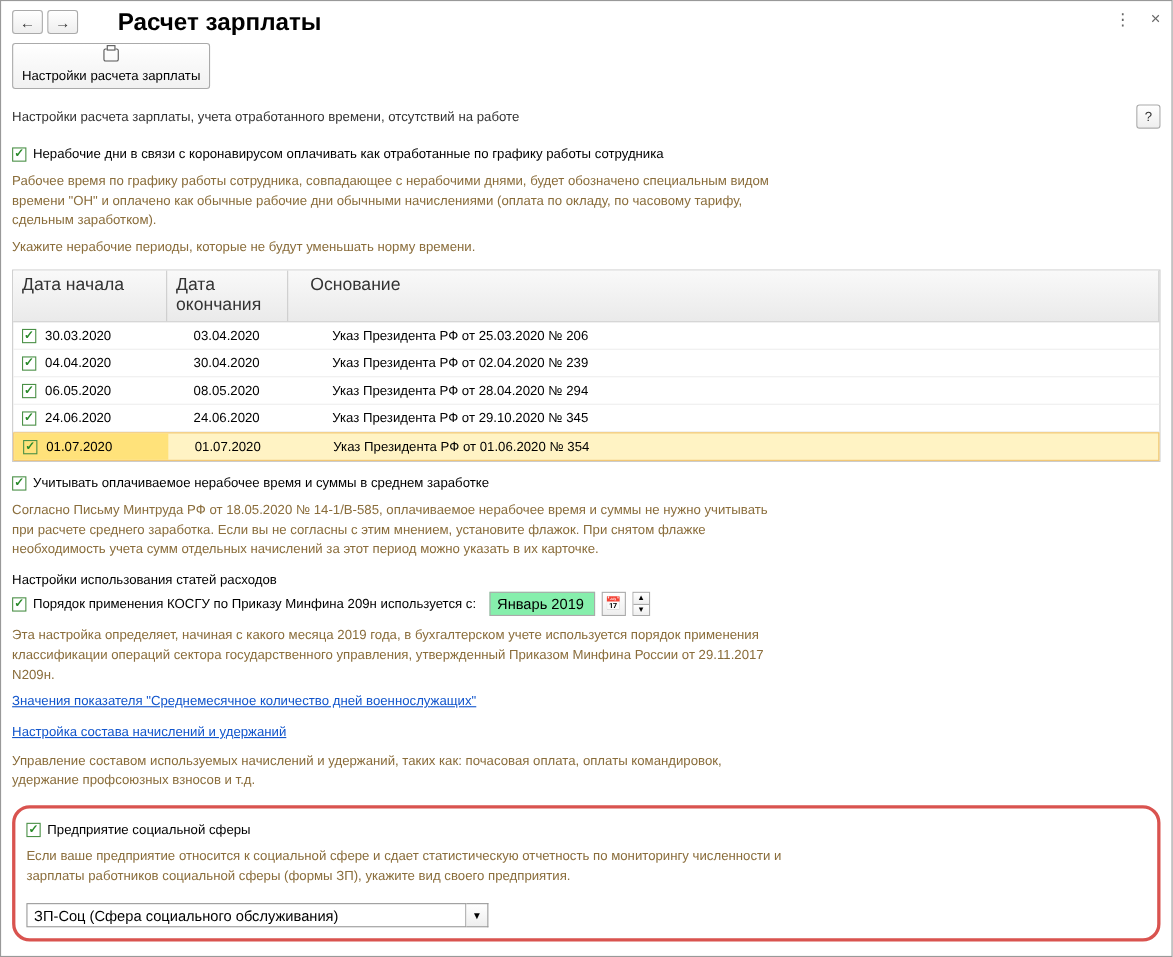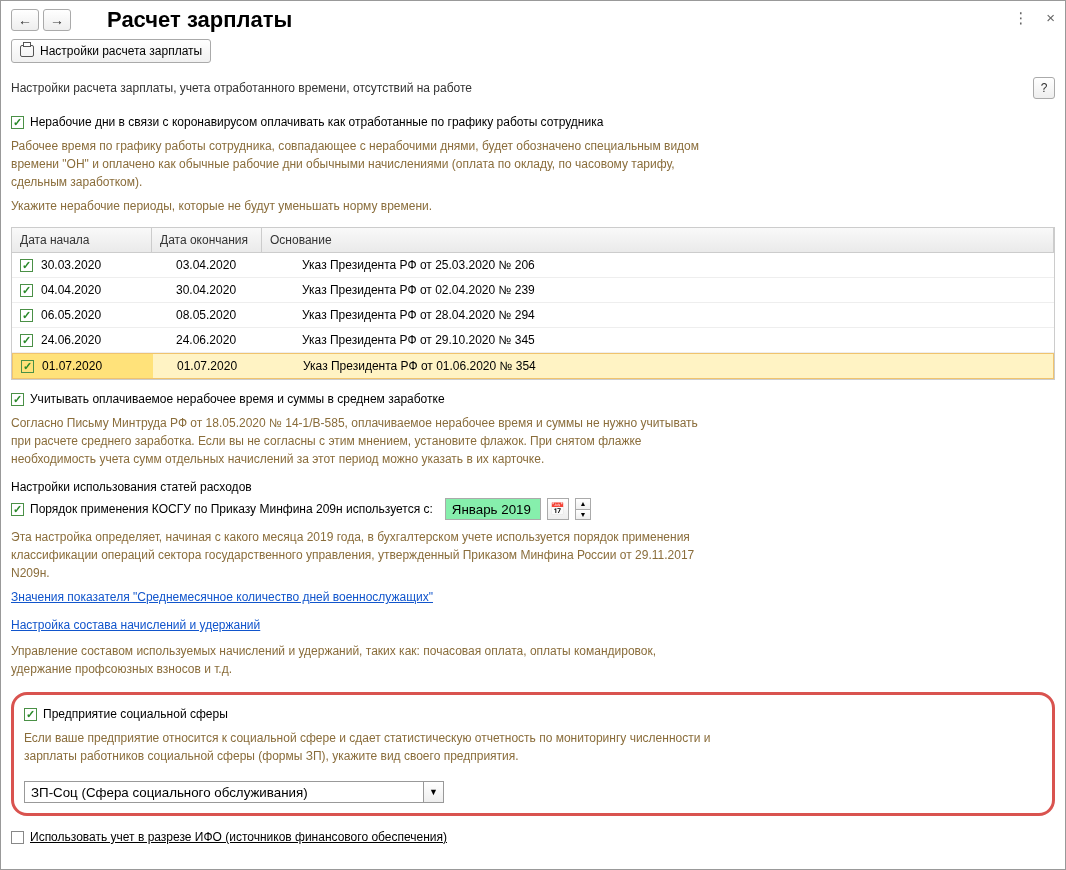--- a/index.html
+++ b/index.html
@@ -2,36 +2,36 @@
 <html><head>
 <meta charset="utf-8">
 <style>
 * { box-sizing: border-box; margin: 0; padding: 0; }
 body { font-family: Arial, sans-serif; font-size: 12px; color: #000; background: #fff; width: 1066px; height: 870px; overflow: hidden; border: 1px solid #999; }
 .topbar { display: flex; align-items: center; padding: 6px 10px; position: relative; }
 .nav-btn { width: 28px; height: 22px; border: 1px solid #aaa; border-radius: 3px; background: linear-gradient(#fff,#eee); display:flex; align-items:center; justify-content:center; margin-right:4px; cursor:pointer; font-size:14px; color:#333; }
 .title { font-size: 22px; font-weight: bold; margin-left: 32px; }
 .top-right { position:absolute; right:10px; top:8px; display:flex; gap:18px; color:#666; font-size:15px; }
 .toolbar { padding: 0 10px 6px; }
-.btn { border:1px solid #aaa; background:linear-gradient(#fff,#f1f1f1); border-radius:3px; padding:4px 8px; display:inline-flex; align-items:center; gap:6px; cursor:pointer; font-size:12px; }
+.btn { border:1px solid #aaa; background:linear-gradient(#fff,#f1f1f1); border-radius:3px; padding:4px 8px; display:inline-flex; align-items:center; gap:6px; cursor:pointer; font-size:12px;flex-direction:column; }
 .subtitle-row { display:flex; align-items:center; justify-content:space-between; padding: 8px 10px 14px; }
 .subtitle { color:#333; }
 .help-btn { width:22px; height:22px; border:1px solid #aaa; border-radius:3px; background:linear-gradient(#fff,#eee); display:flex; align-items:center; justify-content:center; cursor:pointer; color:#333; }
 .section { padding: 0 10px; }
 .chk-row { display:flex; align-items:center; gap:6px; padding:2px 0; }
 .chk { width:13px; height:13px; border:1px solid #4a9046; display:inline-flex; align-items:center; justify-content:center; font-size:11px; line-height:1; color:#2a8a2a; font-weight:bold; }
 .chk.checked::after { content:"✓"; }
 .chk.unchecked { border-color:#888; }
 .green-text { color:#000000; }
 .brown-text { color:#8a6d3b; line-height:1.5; }
 .para { padding:6px 10px; max-width:720px; }
 .table { margin:6px 10px 10px; border:1px solid #ccc; }
 .table-header { display:flex; background:linear-gradient(#f9f9f9,#eaeaea); border-bottom:1px solid #ccc; }
-.th { padding:5px 8px; border-right:1px solid #ccc; font-size:12px; color:#333; }
-.th1 { width:140px; } .th2 { width:110px; } .th3 { flex:1; }
+.th { padding:5px 8px; border-right:1px solid #ccc; font-size:16px; color:#333; }
+.th1 { width:140px; } .th2 { width:110px; } .th3 { flex:1;margin-left:12px; }
 .tr { display:flex; border-bottom:1px solid #eee;gap:16px; }
 .td { padding:5px 8px; display:flex; align-items:center; gap:8px; }
 .td1 { width:140px; } .td2 { width:110px; } .td3 { flex:1; }
 .tr.selected { background:#fff3c4; border:1px solid #f0c36d; }
 .tr.selected .td1 { background:#ffe27a; }
 .date-input { display:flex; align-items:center; gap:6px; margin-left:6px; }
 .date-field { border:1px solid #aaa; padding:2px 6px; width:96px; height:22px; background:#86efac; }
 .date-cal { width:22px; height:22px; border:1px solid #aaa; background:linear-gradient(#fff,#eee); display:flex; align-items:center; justify-content:center; cursor:pointer; }
 .spinner { width:16px; height:22px; border:1px solid #aaa; display:flex; flex-direction:column; }
 .spinner div { flex:1; display:flex; align-items:center; justify-content:center; font-size:7px; border-bottom:1px solid #aaa; cursor:pointer; background:linear-gradient(#fff,#eee); }

